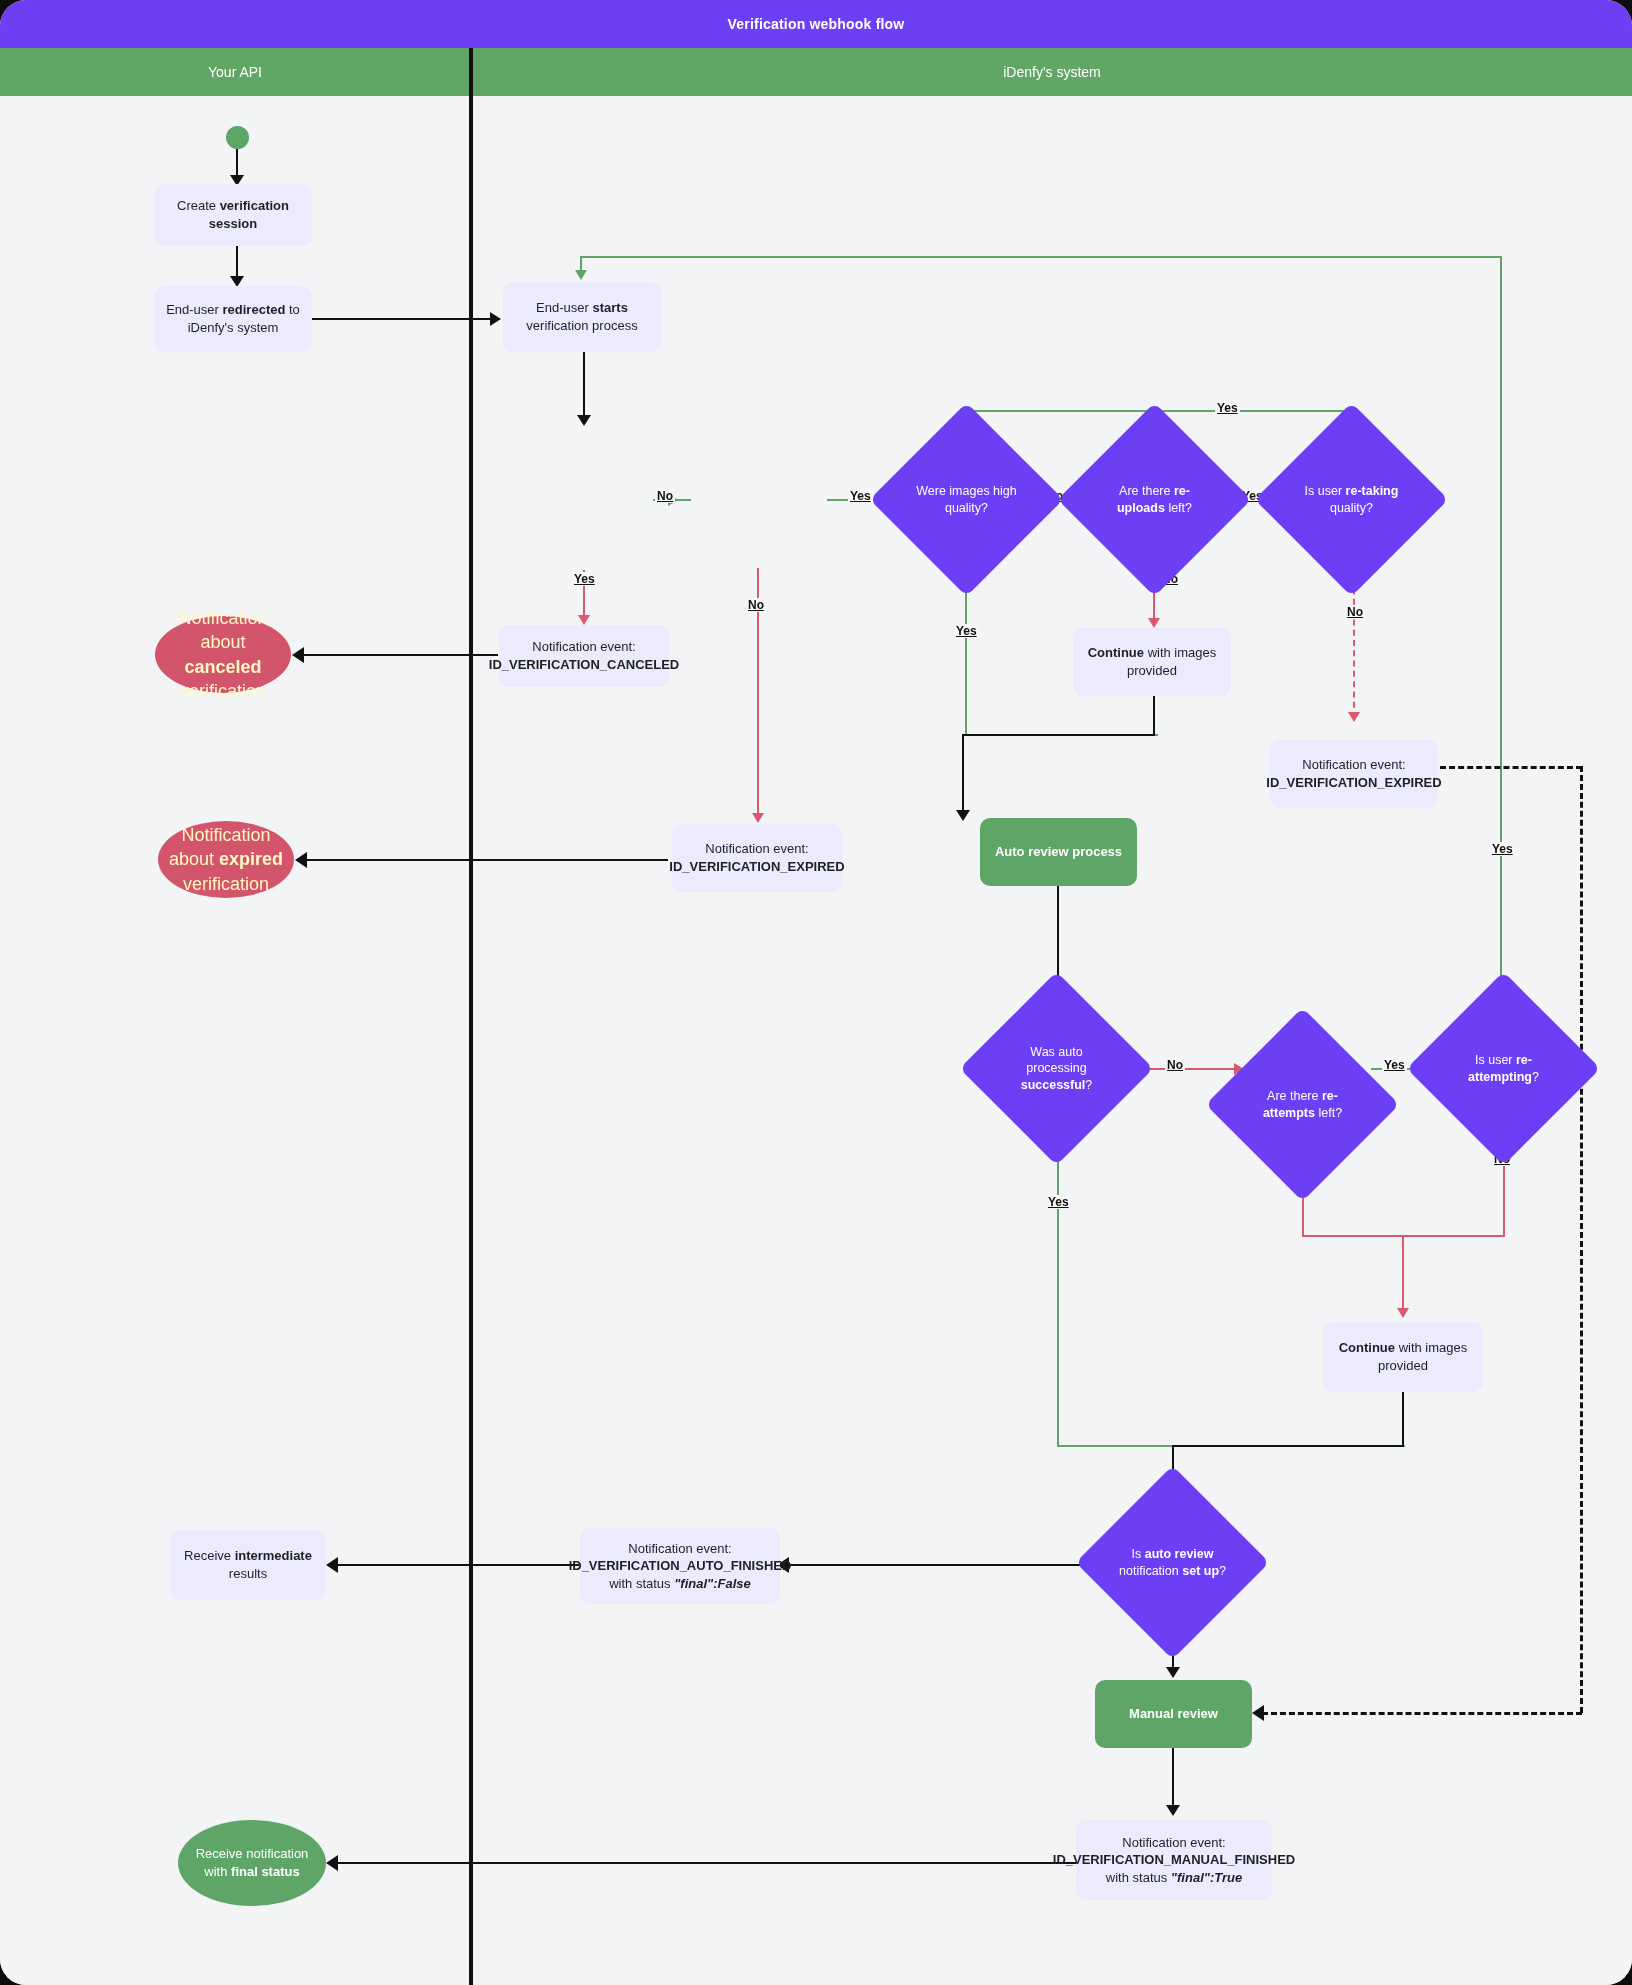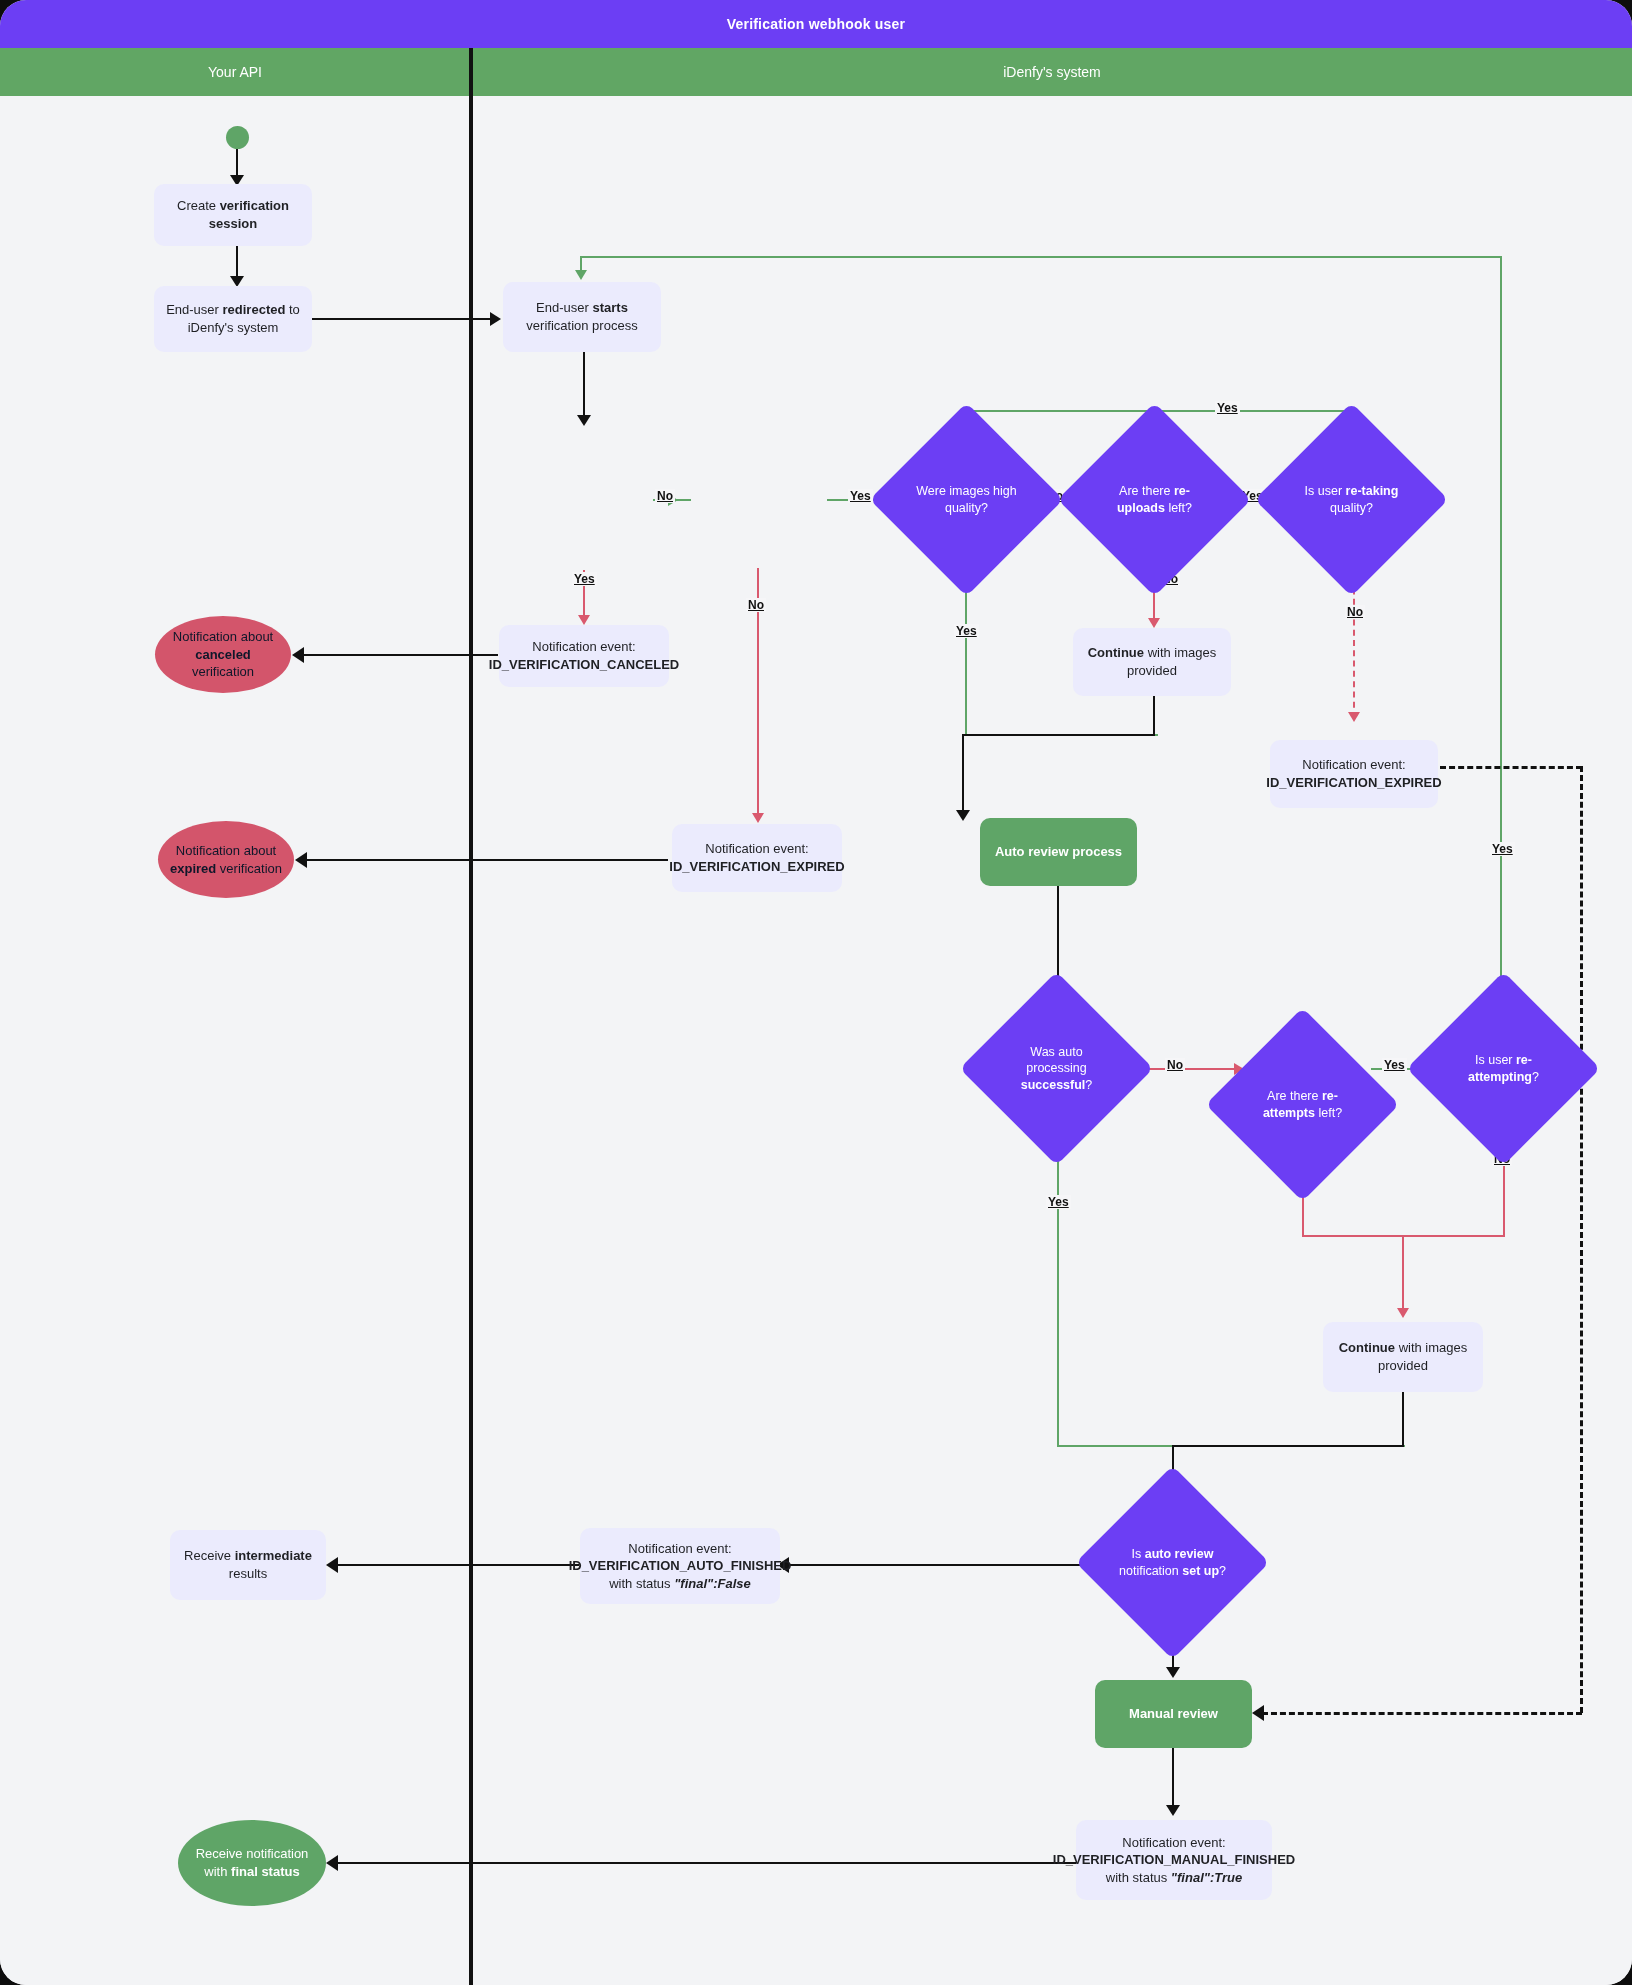--- a/index.html
+++ b/index.html
@@ -41,21 +41,21 @@
     text-align:center;line-height:1.35;
     z-index:5;
   }
   .rect{
     background:#ebebfd;border-radius:10px;color:#1f2024;font-size:13px;padding:6px 10px;
   }
   .rect-green{
     background:#5fa567;border-radius:10px;color:#fff;font-size:13px;font-weight:bold;padding:6px 10px;
   }
   .ellipse-red{
-    background:#d3556b;border-radius:50%;color:#0f172a;font-size:13px;padding:4px 10px;
+    background:#d3556b;border-radius:50%;color:#fef9c3;font-size:18px;padding:4px 10px;
   }
   .ellipse-green{
     background:#5fa567;border-radius:50%;color:#fff;font-size:13px;padding:4px 10px;
   }
   .start-dot{
     position:absolute;width:23px;height:23px;border-radius:50%;background:#5fa567;z-index:6;
   }
   .diamond{
     position:absolute;z-index:5;
   }
@@ -101,21 +101,21 @@
     font-size:12px;font-weight:bold;padding:0 2px;z-index:4;white-space:nowrap;text-decoration:underline;
   }
 </style>
 </head>
 <body>
 
 <div id="canvas">
 
   <div class="body-bg"></div>
 
-  <div class="title-bar">Verification webhook user</div>
+  <div class="title-bar">Verification webhook flow</div>
   <div class="lane-head lane-idenfy">iDenfy's system</div>
   <div class="lane-head lane-api">Your API</div>
   <div class="lane-divider"></div>
 
   <div class="start-dot" style="left:226px;top:126px;"></div>
   <div class="ln v-black" style="left:236px;top:149px;height:29px;"></div>
   <div class="ar ar-down-black" style="left:230px;top:175px;"></div>
 
   <div class="node rect" style="left:154px;top:184px;width:158px;height:62px;">
     <span><span>Create </span><b>verification session</b></span>

